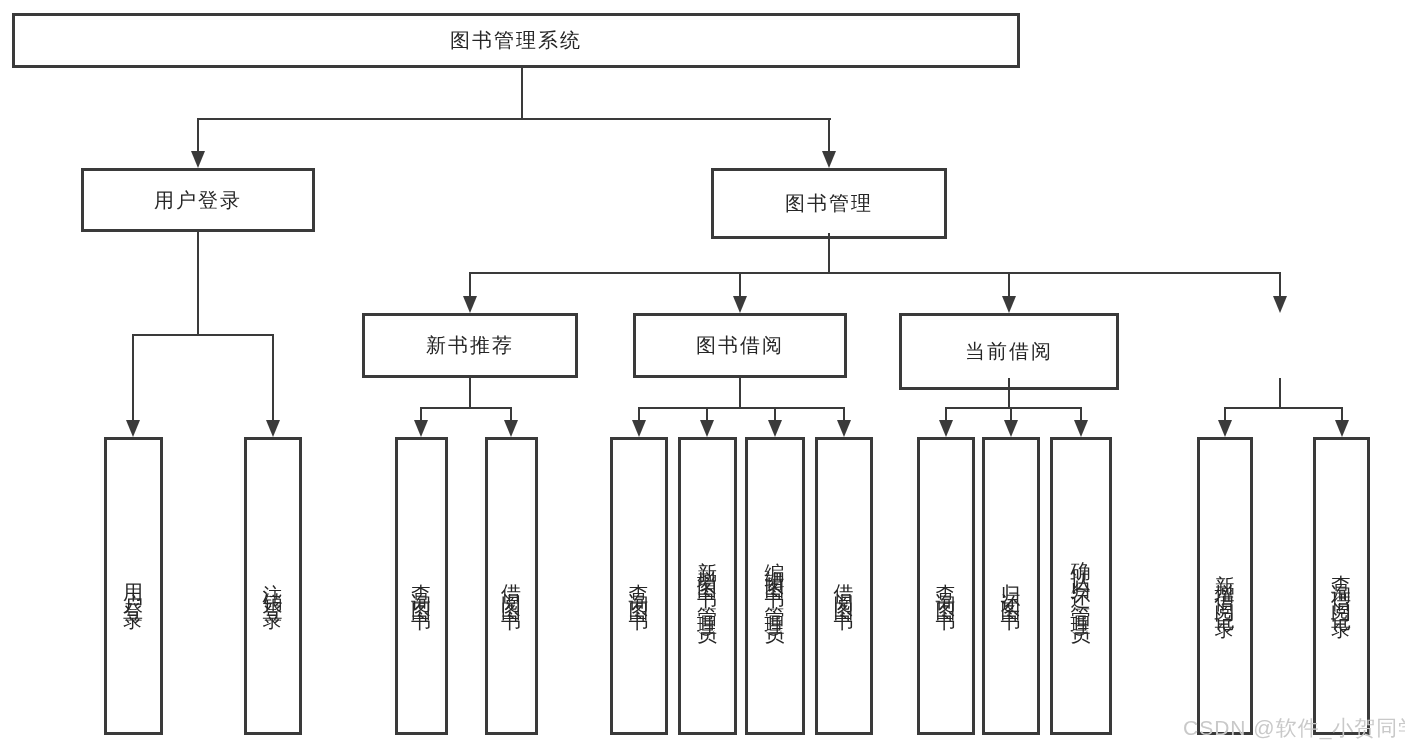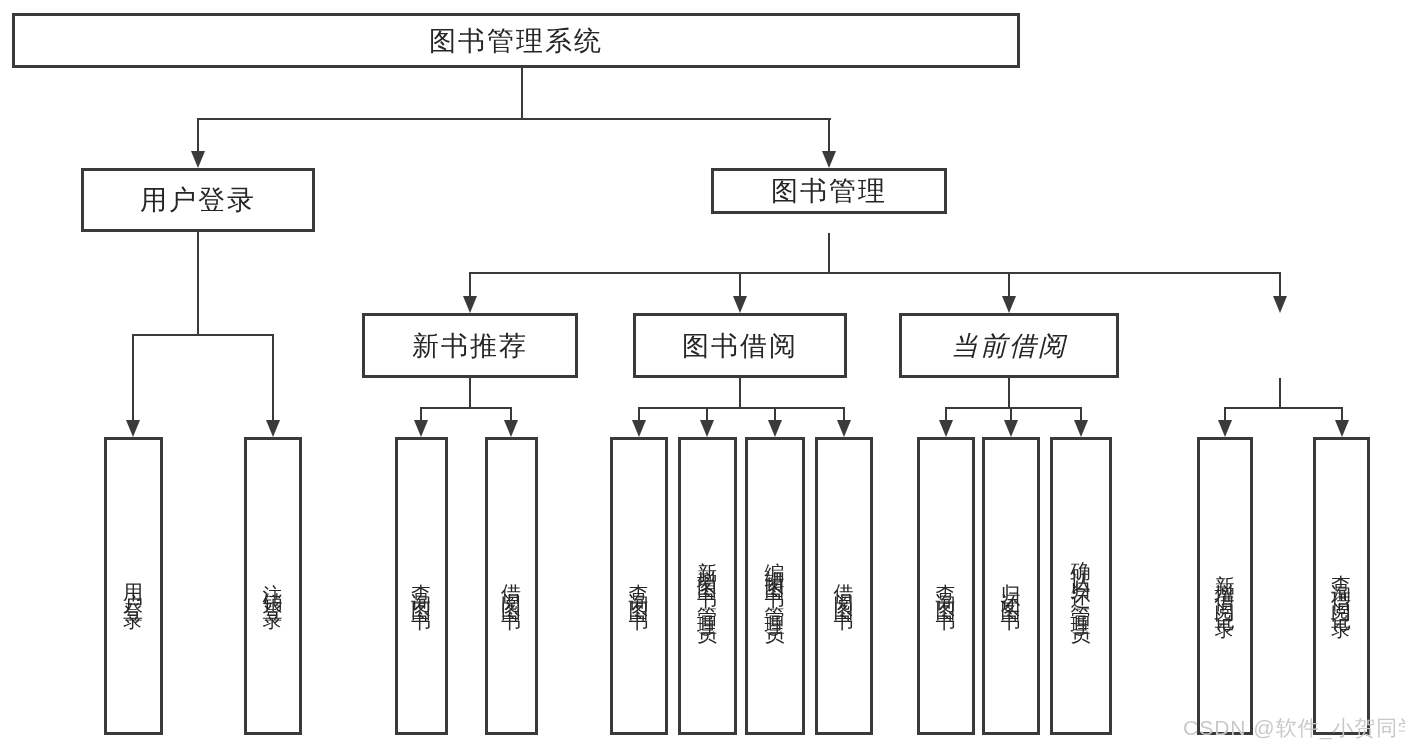--- a/index.html
+++ b/index.html
@@ -6,21 +6,21 @@
   .canvas{
     position:relative;width:1405px;height:747px;background:#ffffff;
     font-family:"Liberation Sans","DejaVu Sans",sans-serif;
     overflow:hidden;color:#262626;
   }
   .box{
     position:absolute;box-sizing:border-box;
     border:3px solid #3a3a3a;background:#ffffff;
     display:flex;align-items:center;justify-content:center;
   }
-  .hbox{font-size:27px;letter-spacing:2px;white-space:nowrap;}
+  .hbox{font-size:20px;letter-spacing:2px;white-space:nowrap;}
   .vbox span{
     writing-mode:vertical-rl;text-orientation:mixed;
     font-size:20px;letter-spacing:9px;line-height:1;
   }
   .vline{position:absolute;width:2px;background:#3a3a3a;}
   .hline{position:absolute;height:2px;background:#3a3a3a;}
   .arrow{
     position:absolute;width:0;height:0;
     border-left:7px solid transparent;border-right:7px solid transparent;
     border-top:17px solid #3a3a3a;
@@ -32,27 +32,27 @@
 </style>
 </head>
 <body>
 
 <div class="canvas">
 
   <div class="box hbox" style="left:12px;top:13px;width:1008px;height:55px;">图书管理系统</div>
 
   <div class="box hbox" style="left:81px;top:168px;width:234px;height:64px;">用户登录</div>
 
-  <div class="box hbox" style="left:711px;top:168px;width:236px;height:46px;">图书管理</div>
+  <div class="box hbox" style="left:711px;top:168px;width:236px;height:71px;">图书管理</div>
 
   <div class="box hbox" style="left:362px;top:313px;width:216px;height:65px;">新书推荐</div>
 
   <div class="box hbox" style="left:633px;top:313px;width:214px;height:65px;">图书借阅</div>
 
-  <div class="box hbox" style="left:899px;top:313px;width:220px;height:65px;font-style:italic;">当前借阅</div>
+  <div class="box hbox" style="left:899px;top:313px;width:220px;height:77px;">当前借阅</div>
 
 
   <div class="box vbox" style="left:104px;top:437px;width:59px;height:298px;">
     <span>用户登录</span>
   </div>
 
   <div class="box vbox" style="left:244px;top:437px;width:58px;height:298px;">
     <span>注销登录</span>
   </div>
 

